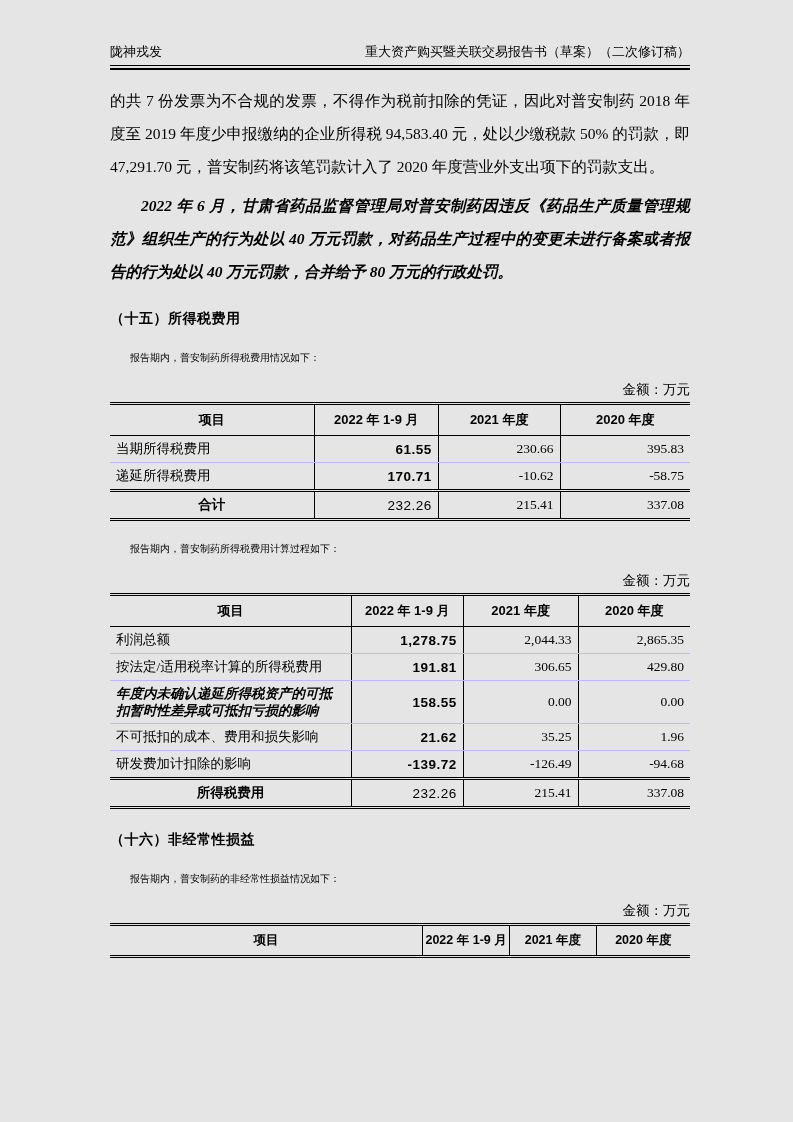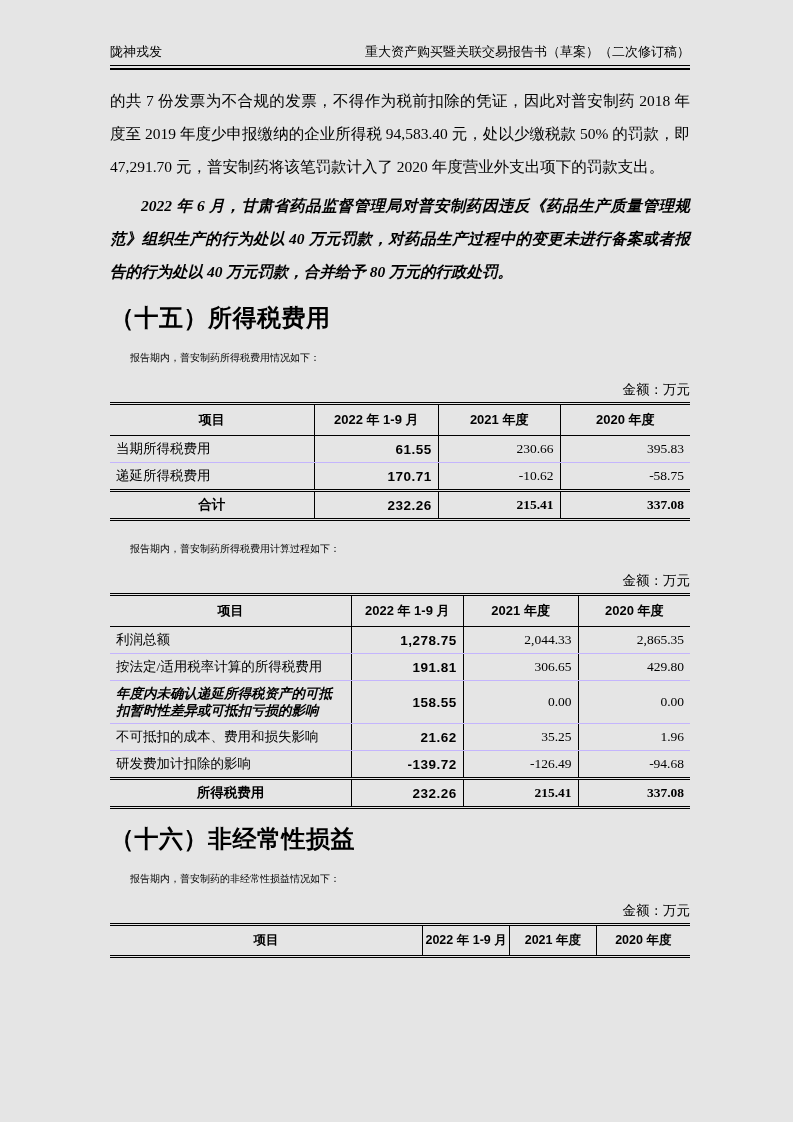--- a/index.html
+++ b/index.html
@@ -19,21 +19,21 @@
          font-size:13px; line-height:16px; }
   .hdr-rule { margin-top:5px; height:2px;
               border-top:1px solid #000; border-bottom:2px solid #000; }
   
   .para { font-size:15.5px; line-height:33px; text-align:justify; margin:0; }
   .para.first { margin-top:14px; }
   .para.cont  { margin-top:6px; text-indent:2em; }
   .para.emph  { font-weight:bold; font-style:italic; }
   
   .h2 { font-family:"Liberation Sans","DejaVu Sans",sans-serif;
-        font-weight:bold; font-size:24px; line-height:24px;
+        font-weight:bold; font-size:14px; line-height:24px;
         margin:18px 0 0 0; letter-spacing:0.5px; }
   .intro { font-size:10px; line-height:30px; text-indent:2em; margin:13px 0 0 0; }
   .unit  { font-size:13.5px; text-align:right; margin:8px 0 3px 0; }
   
   table.tbl { width:100%; border-collapse:collapse; table-layout:fixed;
               border-top:3px double #000; border-bottom:3px double #000;
               font-size:13.5px; }
   table.tbl th, table.tbl td { border-left:1px solid #000; overflow:hidden; }
   table.tbl th:first-child, table.tbl td:first-child { border-left:none; }
   table.tbl th {
@@ -44,21 +44,21 @@
   table.tbl td { padding:4px 6px; border-bottom:1px solid #c4b5fd; }
   table.tbl tr:last-child td { border-bottom:none; }
   td.lbl { text-align:left; }
   td.num { text-align:right; }
   td.v22 { font-family:"Liberation Sans","DejaVu Sans",sans-serif;
            font-weight:bold; letter-spacing:0.5px; }
   tr.total td { border-top:3px double #000;
                 font-weight:bold; }
   tr.total td.lbl { text-align:center;
                     font-family:"Liberation Sans","DejaVu Sans",sans-serif; }
-  tr.total td.num { font-weight:bold; }
+  tr.total td.num { font-weight:normal; }
   td.kai { font-weight:bold; font-style:italic; line-height:17px; padding-top:3px; padding-bottom:3px;margin-left:14px; }
   table.t3 th { padding:6px 1px; font-size:12.5px; }
   
   .pgnum { text-align:right; font-weight:bold; font-size:13px; margin-top:6px;
            padding-right:0; width:585px; }
 </style>
 </head>
 <body>
 
 <div class="page">

